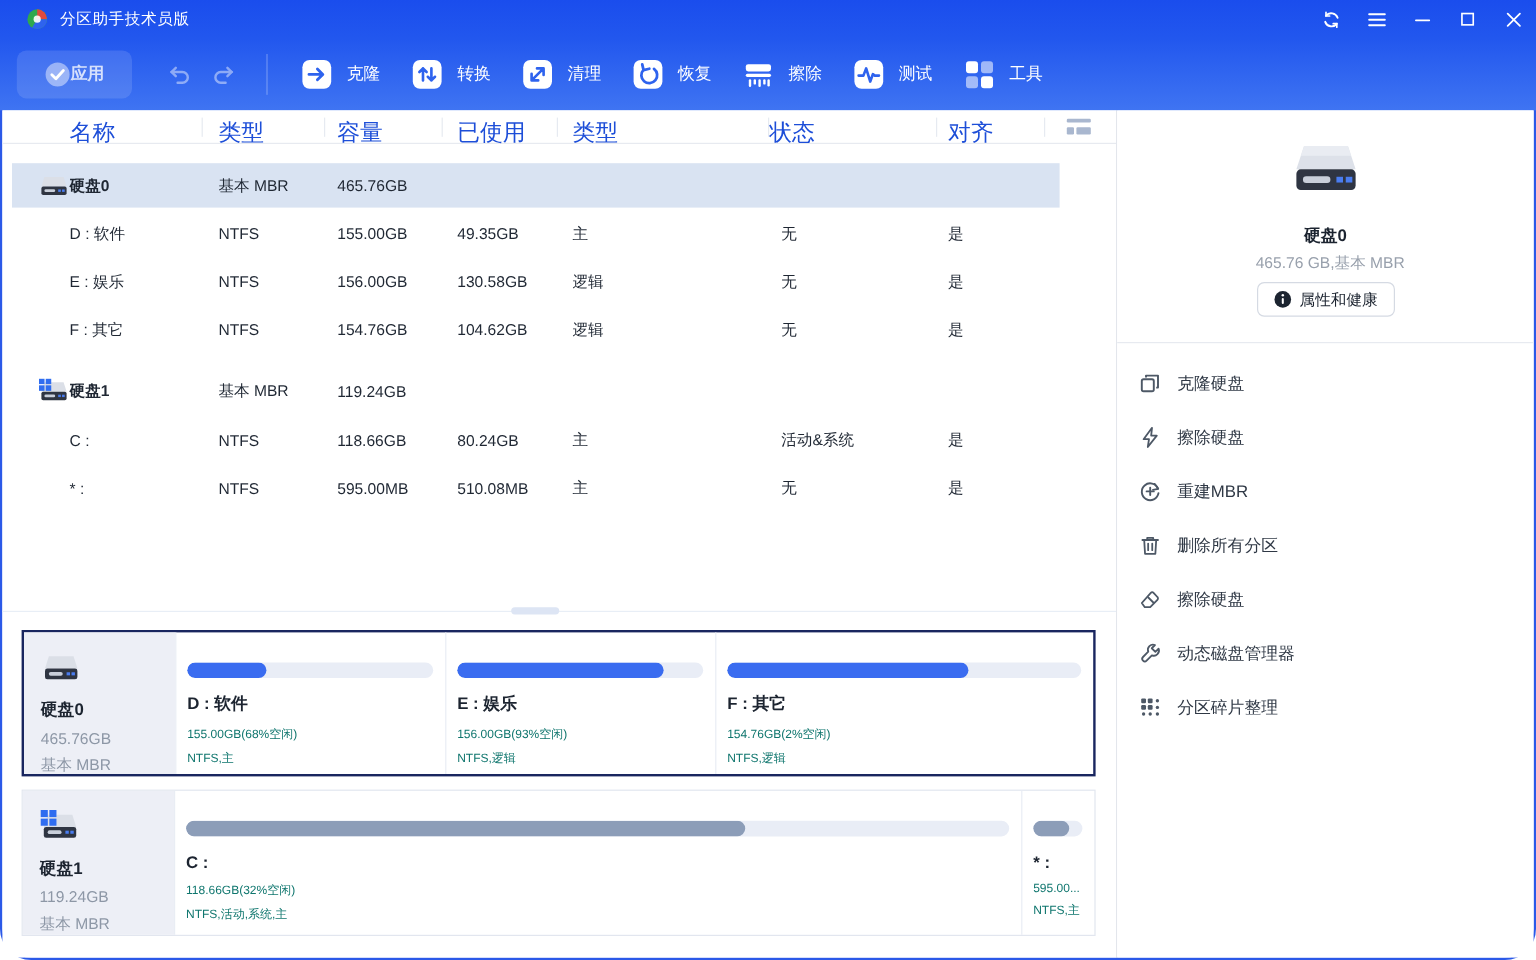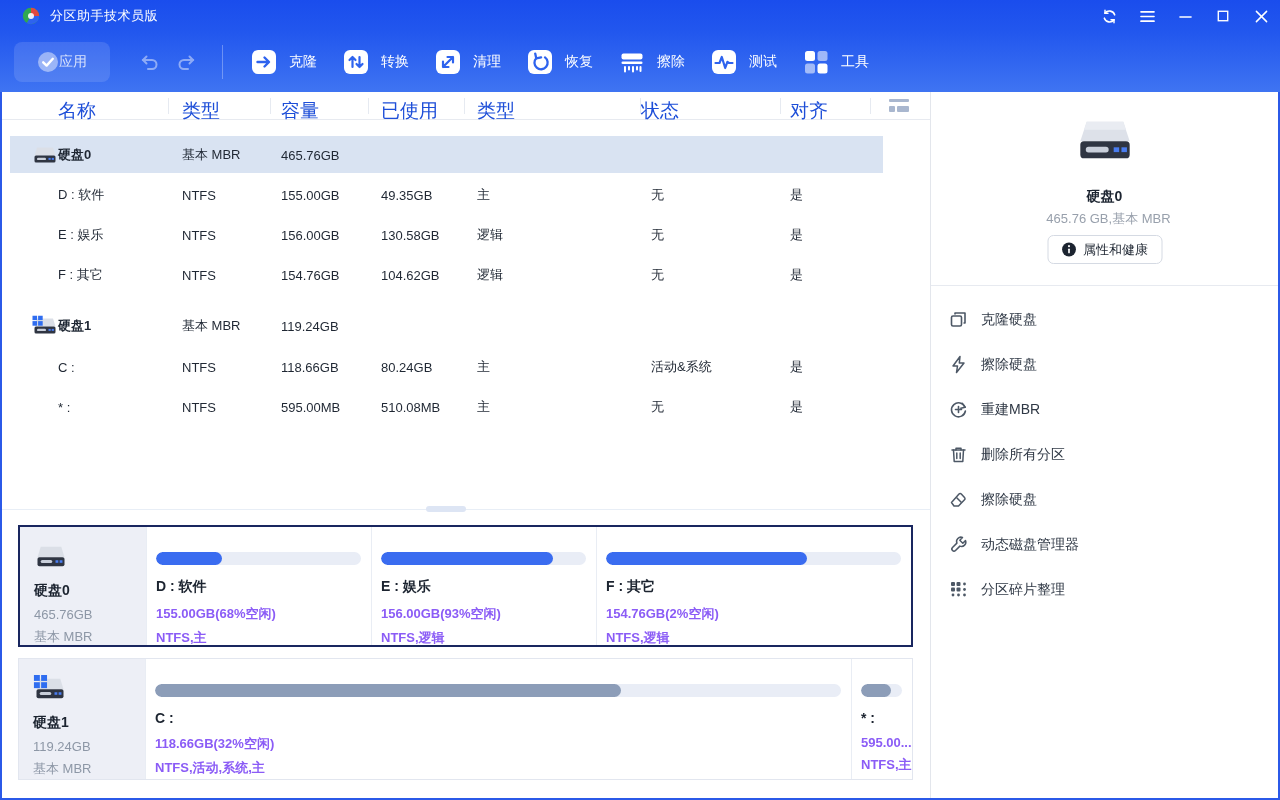--- a/index.html
+++ b/index.html
@@ -1,33 +1,33 @@
 <!DOCTYPE html>
 <html><head>
 <meta charset="utf-8">
 <style>
   * { box-sizing: border-box; margin: 0; padding: 0; }
   html,body { width:1280px; height:800px; }
   body { font-family:"Liberation Sans","DejaVu Sans",sans-serif; background:#fff; overflow:hidden; }
   .window { position:relative; width:1280px; height:800px; background:#fff;
-            border-left:2px solid #2b59e8; border-right:2px solid #2b59e8; border-bottom:2px solid #2b59e8; }
+            border-left:2px solid #2b59e8; border-right:2px solid #2b59e8; border-bottom:2px solid #2b59e8;border-radius:26px; }
 
   
   .header { position:absolute; left:-2px; top:0; width:1280px; height:92px;
             background:linear-gradient(180deg,#1a4ded 0%, #2257ee 35%, #3f74f2 100%); }
   .titlebar { position:absolute; left:0; top:0; width:100%; height:32px; display:flex; align-items:center; padding-left:22px; }
   .app-logo { width:18px; height:18px; margin-right:10px; }
   .app-title { color:#fff; font-size:13px; letter-spacing:0.5px; }
   .win-controls { margin-left:auto; display:flex; height:32px; }
   .win-btn { width:38px; height:32px; display:flex; align-items:center; justify-content:center; cursor:pointer; }
   .win-btn svg { display:block; }
 
   .toolbar { position:absolute; left:0; top:32px; width:100%; height:60px; display:flex; align-items:center; }
   .apply-btn { margin-left:14px; width:96px; height:40px; border-radius:8px; background:rgba(255,255,255,0.12);
-               display:flex; align-items:center; justify-content:center; gap:0; cursor:default; }
+               display:flex; align-items:center; justify-content:center; gap:0; cursor:default;font-weight:bold; }
   .apply-btn .lbl { color:rgba(255,255,255,0.78); font-size:14px; }
   .undo-redo { display:flex; gap:16px; margin-left:28px; }
   .undo-redo .ur { width:22px; height:22px; opacity:0.45; cursor:default; }
   .tb-sep { width:1px; height:34px; background:rgba(255,255,255,0.30); margin-left:24px; }
   .tools { display:flex; gap:26px; margin-left:28px; }
   .tool-btn { display:flex; align-items:center; gap:12px; cursor:pointer; }
   .tool-btn .tlabel { color:#fff; font-size:14px; }
   .tool-ic { width:26px; height:26px; }
 
   
@@ -58,21 +58,21 @@
   .ginfo .gi-icon { width:34px; height:27px; margin-bottom:8px; }
   .ginfo .gname { font-size:14px; font-weight:bold; color:#1c2430; margin-bottom:7px; }
   .ginfo .gsub { font-size:13px; color:#8d97a6; margin-bottom:6px; }
   .pcell { padding:25px 10px 0 9px; border-left:1px solid #e9edf4; overflow:hidden; position:relative; }
   .pcell:first-of-type { border-left:none; }
   .bar { height:13px; border-radius:7px; background:#e9edf6; overflow:hidden; margin-bottom:13px; }
   .fill { height:100%; border-radius:7px; }
   .fill.blue { background:#3a6cf0; }
   .fill.slate { background:#8c9db8; }
   .plabel { font-size:14px; font-weight:bold; color:#1c2430; margin-bottom:9px; white-space:nowrap; }
-  .pinfo { font-size:13px; color:#8b5cf6; margin-bottom:6px; white-space:nowrap;font-weight:bold; }
+  .pinfo { font-size:10px; color:#0f766e; margin-bottom:6px; white-space:nowrap; }
 
   
   .vdivider { position:absolute; left:928px; top:92px; width:1px; height:706px; background:#e3e6ec; }
   .sidebar { position:absolute; left:929px; top:92px; width:347px; height:706px; background:#fff; }
   .sb-disk { position:absolute; left:50%; top:24px; transform:translateX(-50%); width:62px; height:48px; }
   .sb-name { position:absolute; left:0; top:96px; width:100%; text-align:center; font-size:14px; font-weight:bold; color:#1c2430; }
   .sb-desc { position:absolute; left:4px; top:118px; width:100%; text-align:center; font-size:13px; color:#98a0ac; }
   .sb-props { position:absolute; left:50%; top:143px; transform:translateX(-50%); height:29px; display:flex; align-items:center; gap:7px;
               padding:0 13px; border:1px solid #d5dae3; border-radius:6px; background:#fff; font-size:13px; color:#1c2430; cursor:pointer; white-space:nowrap; }
   .sb-divider { position:absolute; left:0; top:193px; width:100%; height:1px; background:#e7eaf0; }

